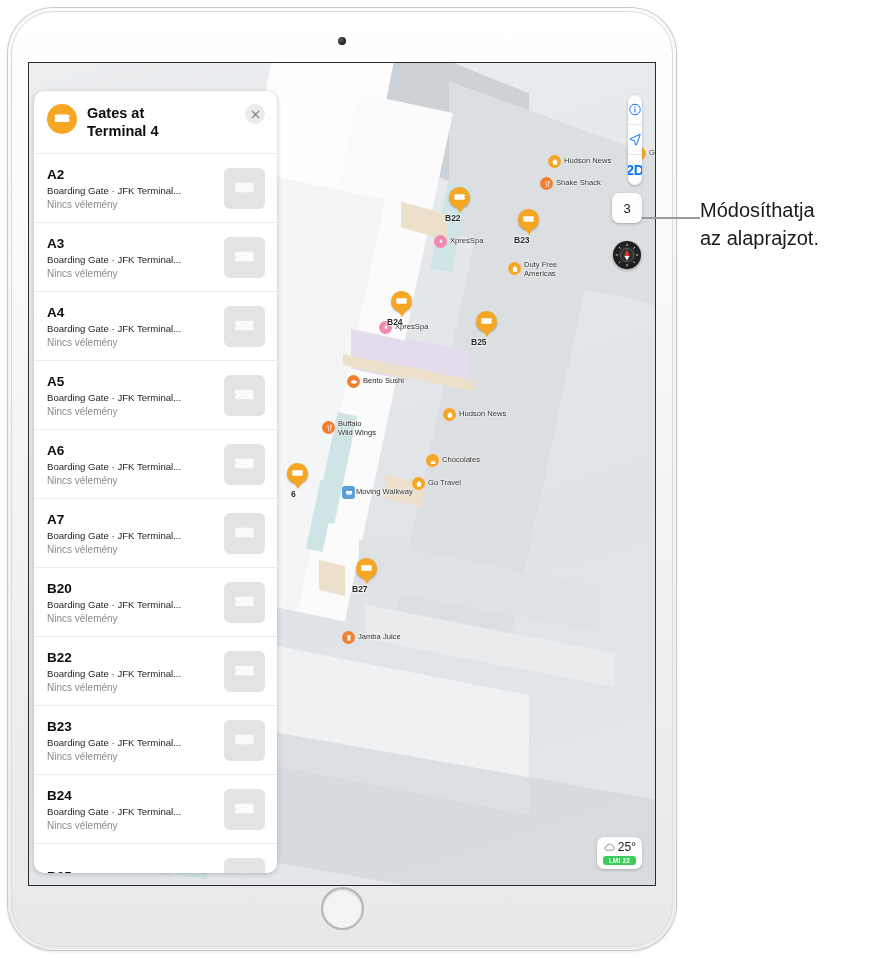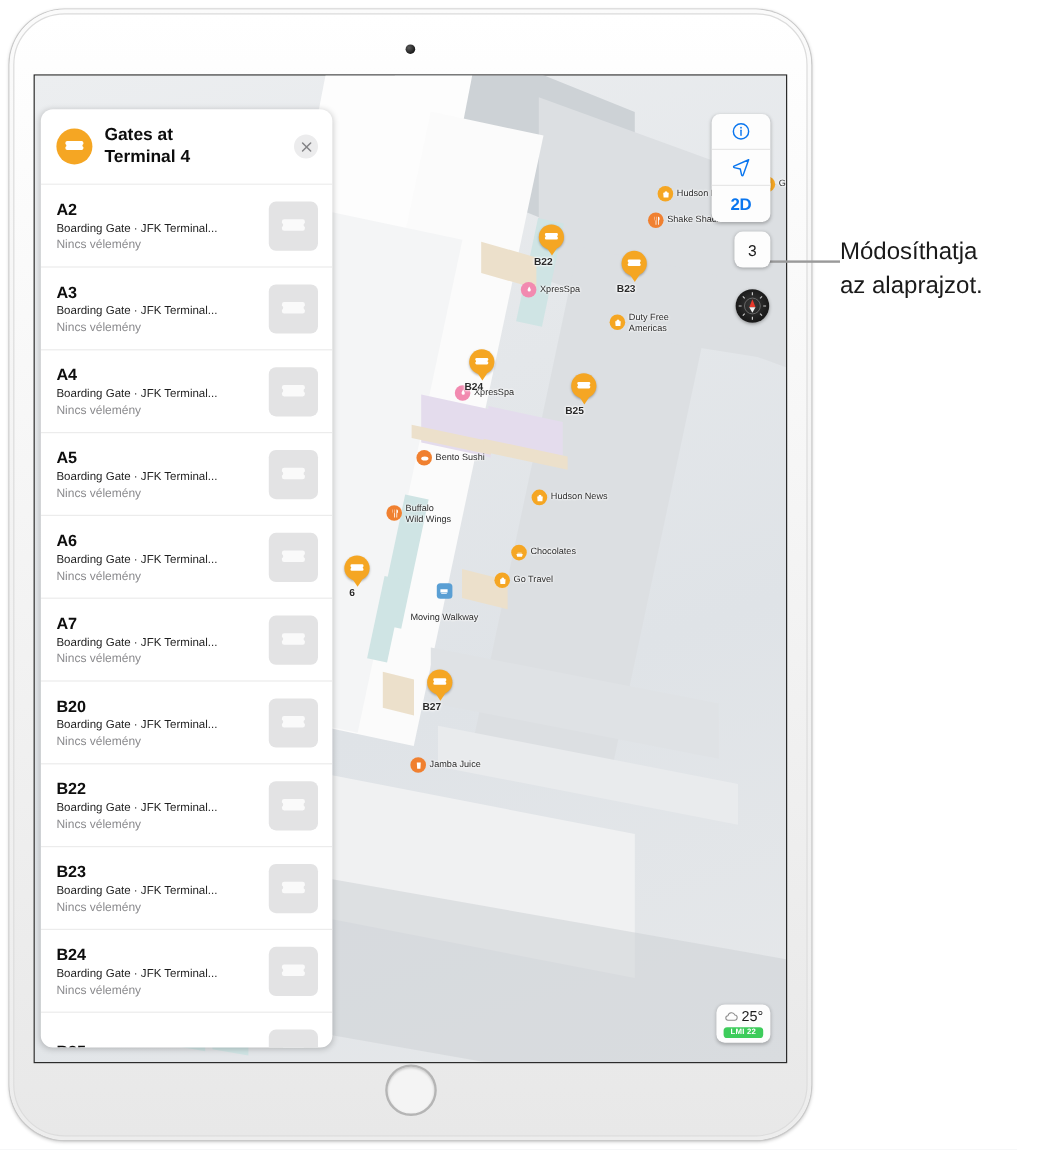--- a/index.html
+++ b/index.html
@@ -124,21 +124,21 @@
   }
   .poi-dot svg { width:8px; height:8px; fill:#fff; }
   .poi-txt {
     font-size: 7.6px; color: #2b2b2b; line-height: 1.12; white-space: pre;
     text-shadow: 0 0 2px #fff, 0 0 2px #fff, 0 0 3px #fff;
   }
 
   
   .ctrl-stack {
     position: absolute; right: 13px; top: 32px;
-    width: 49px;
+    width: 14px;
     background: #fdfdfd;
     border-radius: 7px;
     box-shadow: 0 1px 3px rgba(0,0,0,.25);
     overflow: hidden;
     z-index: 30;
   }
   .ctrl-btn {
     height: 30px; display:flex; align-items:center; justify-content:center;
     border-bottom: 1px solid #e7e7e7;
   }
@@ -186,21 +186,21 @@
     position:absolute; left:5px; top:28px;
     width: 243px; height: 782px;
     background:#ffffff;
     border-radius: 10px;
     box-shadow: 0 1px 5px rgba(0,0,0,.22);
     overflow: hidden;
     z-index: 25;
     display:flex; flex-direction:column;
   }
   .panel-head {
-    display:flex; align-items:center; gap:10px;
+    display:flex; align-items:flex-start; gap:10px;
     padding: 13px 12px 13px 13px;
     border-bottom: 1px solid #ededed;
     flex: 0 0 auto;
   }
   .head-icon {
     width:30px;height:30px;border-radius:50%;background:#f5a623;
     display:flex;align-items:center;justify-content:center; flex:0 0 auto;
   }
   .head-icon svg { width:18px;height:18px;fill:#fff; }
   .head-title {
@@ -408,21 +408,21 @@
 
     <div class="poi" style="left:383px;top:414px;">
       <span class="poi-dot" style="background:#f5a623;">
         <svg viewBox="0 0 24 24">
             <path d="M5 8h14l-1 12H6L5 8zm3 0a4 4 0 0 1 8 0"></path>
           </svg>
       </span>
       <span class="poi-txt">Go Travel</span>
     </div>
 
-    <div class="poi" style="left:313px;top:423px;flex-direction:column;gap:12px;align-items:center;">
+    <div class="poi" style="left:313px;top:423px;flex-direction:row;gap:1px;align-items:center;">
       <span class="poi-dot" style="background:#5a9fd4;border-radius:3px;">
         <svg viewBox="0 0 24 24">
             <path d="M3 6h18v8H3V6zm2 10h14v2H5v-2z"></path>
           </svg>
       </span>
       <span class="poi-txt">Moving Walkway</span>
     </div>
 
     <div class="poi" style="left:313px;top:568px;">
       <span class="poi-dot" style="background:#f08030;">

